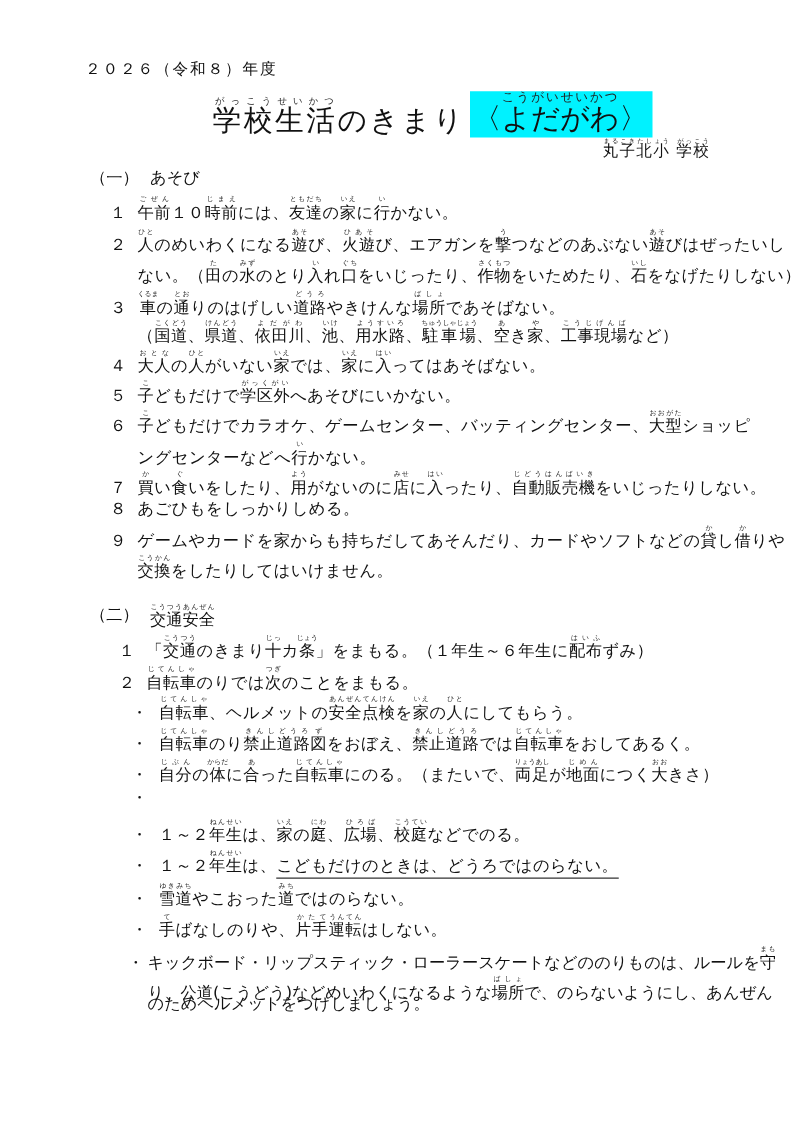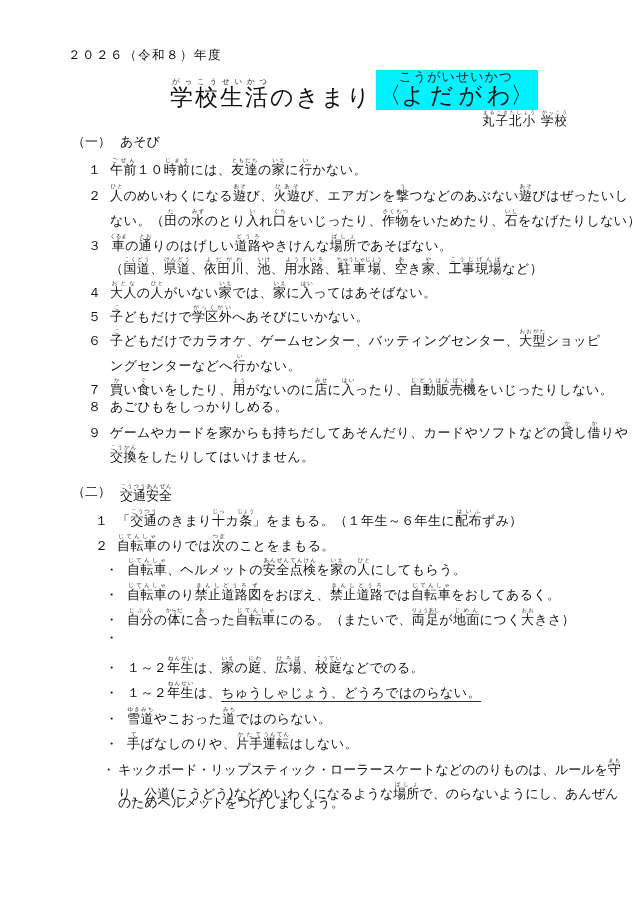--- a/index.html
+++ b/index.html
@@ -15,21 +15,21 @@
       position: absolute; left: 68px; top: 47px; font-size: 12.5px; letter-spacing: 1.5px;
     }
     .title-row {
       position: absolute; left: 170px; top: 70px; height: 40px; display: flex; align-items: flex-end;
     }
     .title-main { font-size: 23px; letter-spacing: 2px; line-height: 1.15; }
     .title-main rt { font-size: 7.5px; letter-spacing: 1px; }
     .title-hl {
       background: #00f2ff; font-size: 23px; padding: 2px 4px 2px 2px; margin-left: 4px; line-height: 1.15;
     }
-    .title-hl rt { font-size: 13px; letter-spacing: 1px; }
+    .title-hl rt { font-size: 10px; letter-spacing: 1px; }
     .school {
       position: absolute; right: 72px; top: 110px; font-size: 12.5px; letter-spacing: 1px;
     }
     .school rt { font-size: 5px; }
     .section-head {
       position: absolute; left: 72px; font-size: 13px; display: flex;
     }
     .section-head .num { width: 48px; }
     .section-head rt { font-size: 5.5px; }
     .line {
@@ -92,21 +92,21 @@
   <div class="line" style="left:127px; top:557px;"><span class="b">・</span><ruby>自転車<rt>じてんしゃ</rt></ruby>、ヘルメットの<ruby>安全点検<rt>あんぜんてんけん</rt></ruby>を<ruby>家<rt>いえ</rt></ruby>の<ruby>人<rt>ひと</rt></ruby>にしてもらう。</div>
 
   <div class="line" style="left:127px; top:582px;"><span class="b">・</span><ruby>自転車<rt>じてんしゃ</rt></ruby>のり<ruby>禁止<rt>きんし</rt></ruby><ruby>道路<rt>どうろ</rt></ruby><ruby>図<rt>ず</rt></ruby>をおぼえ、<ruby>禁止<rt>きんし</rt></ruby><ruby>道路<rt>どうろ</rt></ruby>では<ruby>自転車<rt>じてんしゃ</rt></ruby>をおしてあるく。</div>
 
   <div class="line" style="left:127px; top:607px;"><span class="b">・</span><ruby>自分<rt>じぶん</rt></ruby>の<ruby>体<rt>からだ</rt></ruby>に<ruby>合<rt>あ</rt></ruby>った<ruby>自転車<rt>じてんしゃ</rt></ruby>にのる。（またいで、<ruby>両足<rt>りょうあし</rt></ruby>が<ruby>地面<rt>じめん</rt></ruby>につく<ruby>大<rt>おお</rt></ruby>きさ）</div>
 
   <div class="line" style="left:127px; top:629px;"><span class="b">・</span></div>
 
   <div class="line" style="left:127px; top:655px;"><span class="b">・</span>１～２<ruby>年生<rt>ねんせい</rt></ruby>は、<ruby>家<rt>いえ</rt></ruby>の<ruby>庭<rt>にわ</rt></ruby>、<ruby>広場<rt>ひろば</rt></ruby>、<ruby>校庭<rt>こうてい</rt></ruby>などでのる。</div>
 
-  <div class="line" style="left:127px; top:680px;"><span class="b">・</span>１～２<ruby>年生<rt>ねんせい</rt></ruby>は、<span class="underline">ちゅうしゃじょう、どうろではのらない。</span></div>
+  <div class="line" style="left:127px; top:680px;"><span class="b">・</span>１～２<ruby>年生<rt>ねんせい</rt></ruby>は、<span class="underline">こどもだけのときは、どうろではのらない。</span></div>
 
   <div class="line" style="left:127px; top:706px;"><span class="b">・</span><ruby>雪道<rt>ゆきみち</rt></ruby>やこおった<ruby>道<rt>みち</rt></ruby>ではのらない。</div>
 
   <div class="line" style="left:127px; top:731px;"><span class="b">・</span><ruby>手<rt>て</rt></ruby>ばなしのりや、<ruby>片手<rt>かたて</rt></ruby><ruby>運転<rt>うんてん</rt></ruby>はしない。</div>
 
   <div class="line" style="left:118px; top:757px; letter-spacing:0;"><span class="b" style="left:-16px;">・</span>キックボード・リップスティック・ローラースケートなどののりものは、ルールを<ruby>守<rt>まも</rt></ruby></div>
   <div class="line" style="left:118px; top:781px; letter-spacing:0;">り、公道(こうどう)などめいわくになるような<ruby>場所<rt>ばしょ</rt></ruby>で、のらないようにし、あんぜん</div>
   <div class="line" style="left:118px; top:794px; letter-spacing:0;">のためヘルメットをつけしましょう。</div>
 
 </div>

